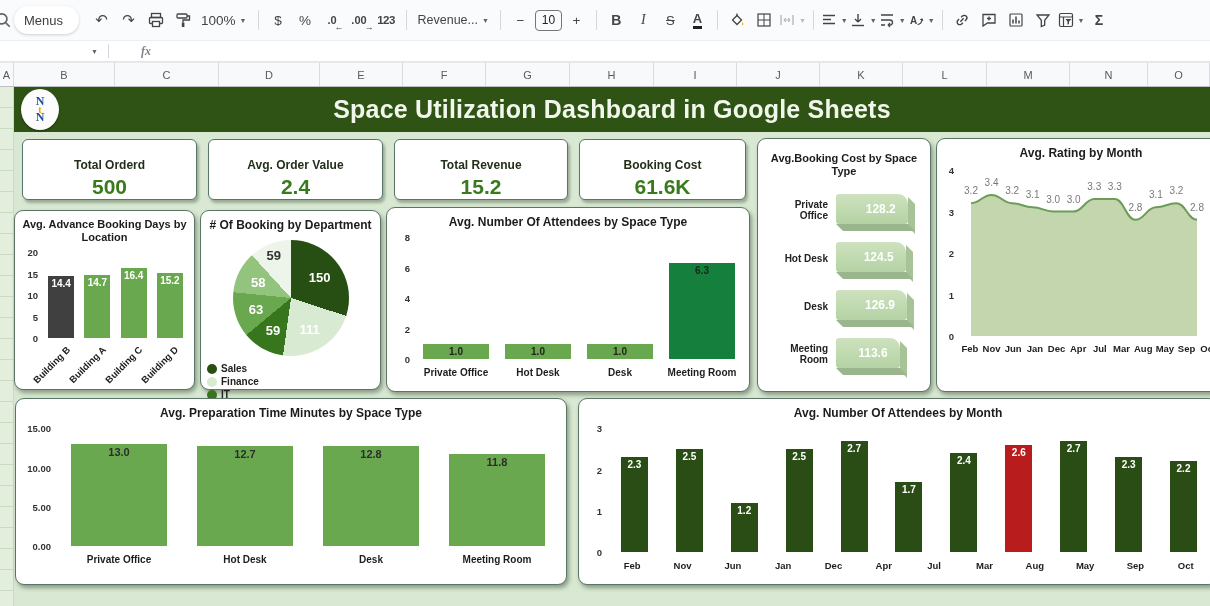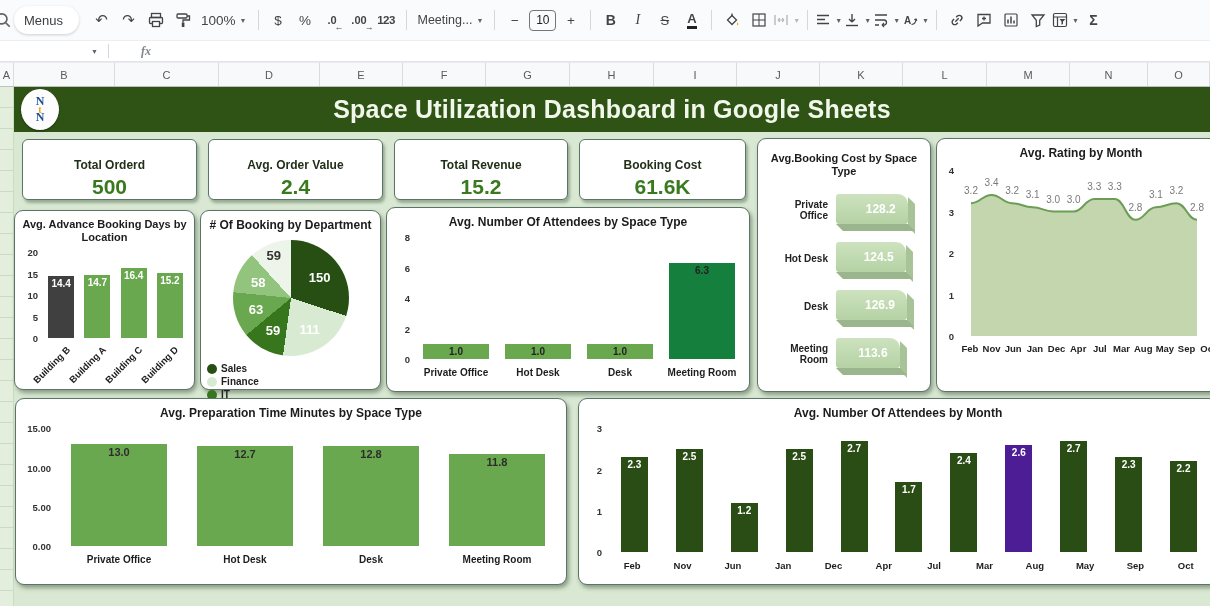--- a/index.html
+++ b/index.html
@@ -161,21 +161,21 @@
       <span class="dec-ic"><span>.0</span><span class="ar">←</span></span>
     </div>
   <div class="tb">
       <span class="dec-ic"><span>.00</span><span class="ar">→</span></span>
     </div>
   <div class="tb">
       <span class="num123">123</span>
     </div>
   <div class="sep"></div>
   <div class="tb wide">
-      <span style="font-size:12.5px">Meeting...</span>
+      <span style="font-size:12.5px">Revenue...</span>
       <span class="dd">▼</span>
     </div>
   <div class="sep"></div>
   <div class="tb">
       <span>−</span>
     </div>
   <div class="fs-box">
       <span>10</span>
     </div>
   <div class="tb">
@@ -648,21 +648,21 @@
                 <div class="vb-bar" style="height: 56.6667%; background: rgb(42, 77, 22);">
                   <span class="vb-val" style="color: rgb(255, 255, 255);">1.7</span>
                 </div>
               </div>
               <div class="vb-col">
                 <div class="vb-bar" style="height: 80%; background: rgb(42, 77, 22);">
                   <span class="vb-val" style="color: rgb(255, 255, 255);">2.4</span>
                 </div>
               </div>
               <div class="vb-col">
-                <div class="vb-bar" style="height: 86.6667%; background: #4c1d95; justify-content: center;">
+                <div class="vb-bar" style="height: 86.6667%; background: #b91c1c; justify-content: center;">
                   <span class="vb-val" style="color: rgb(255, 255, 255);">2.6</span>
                 </div>
               </div>
               <div class="vb-col">
                 <div class="vb-bar" style="height: 90%; background: rgb(42, 77, 22);">
                   <span class="vb-val" style="color: rgb(255, 255, 255);">2.7</span>
                 </div>
               </div>
               <div class="vb-col">
                 <div class="vb-bar" style="height: 76.6667%; background: rgb(42, 77, 22);">

